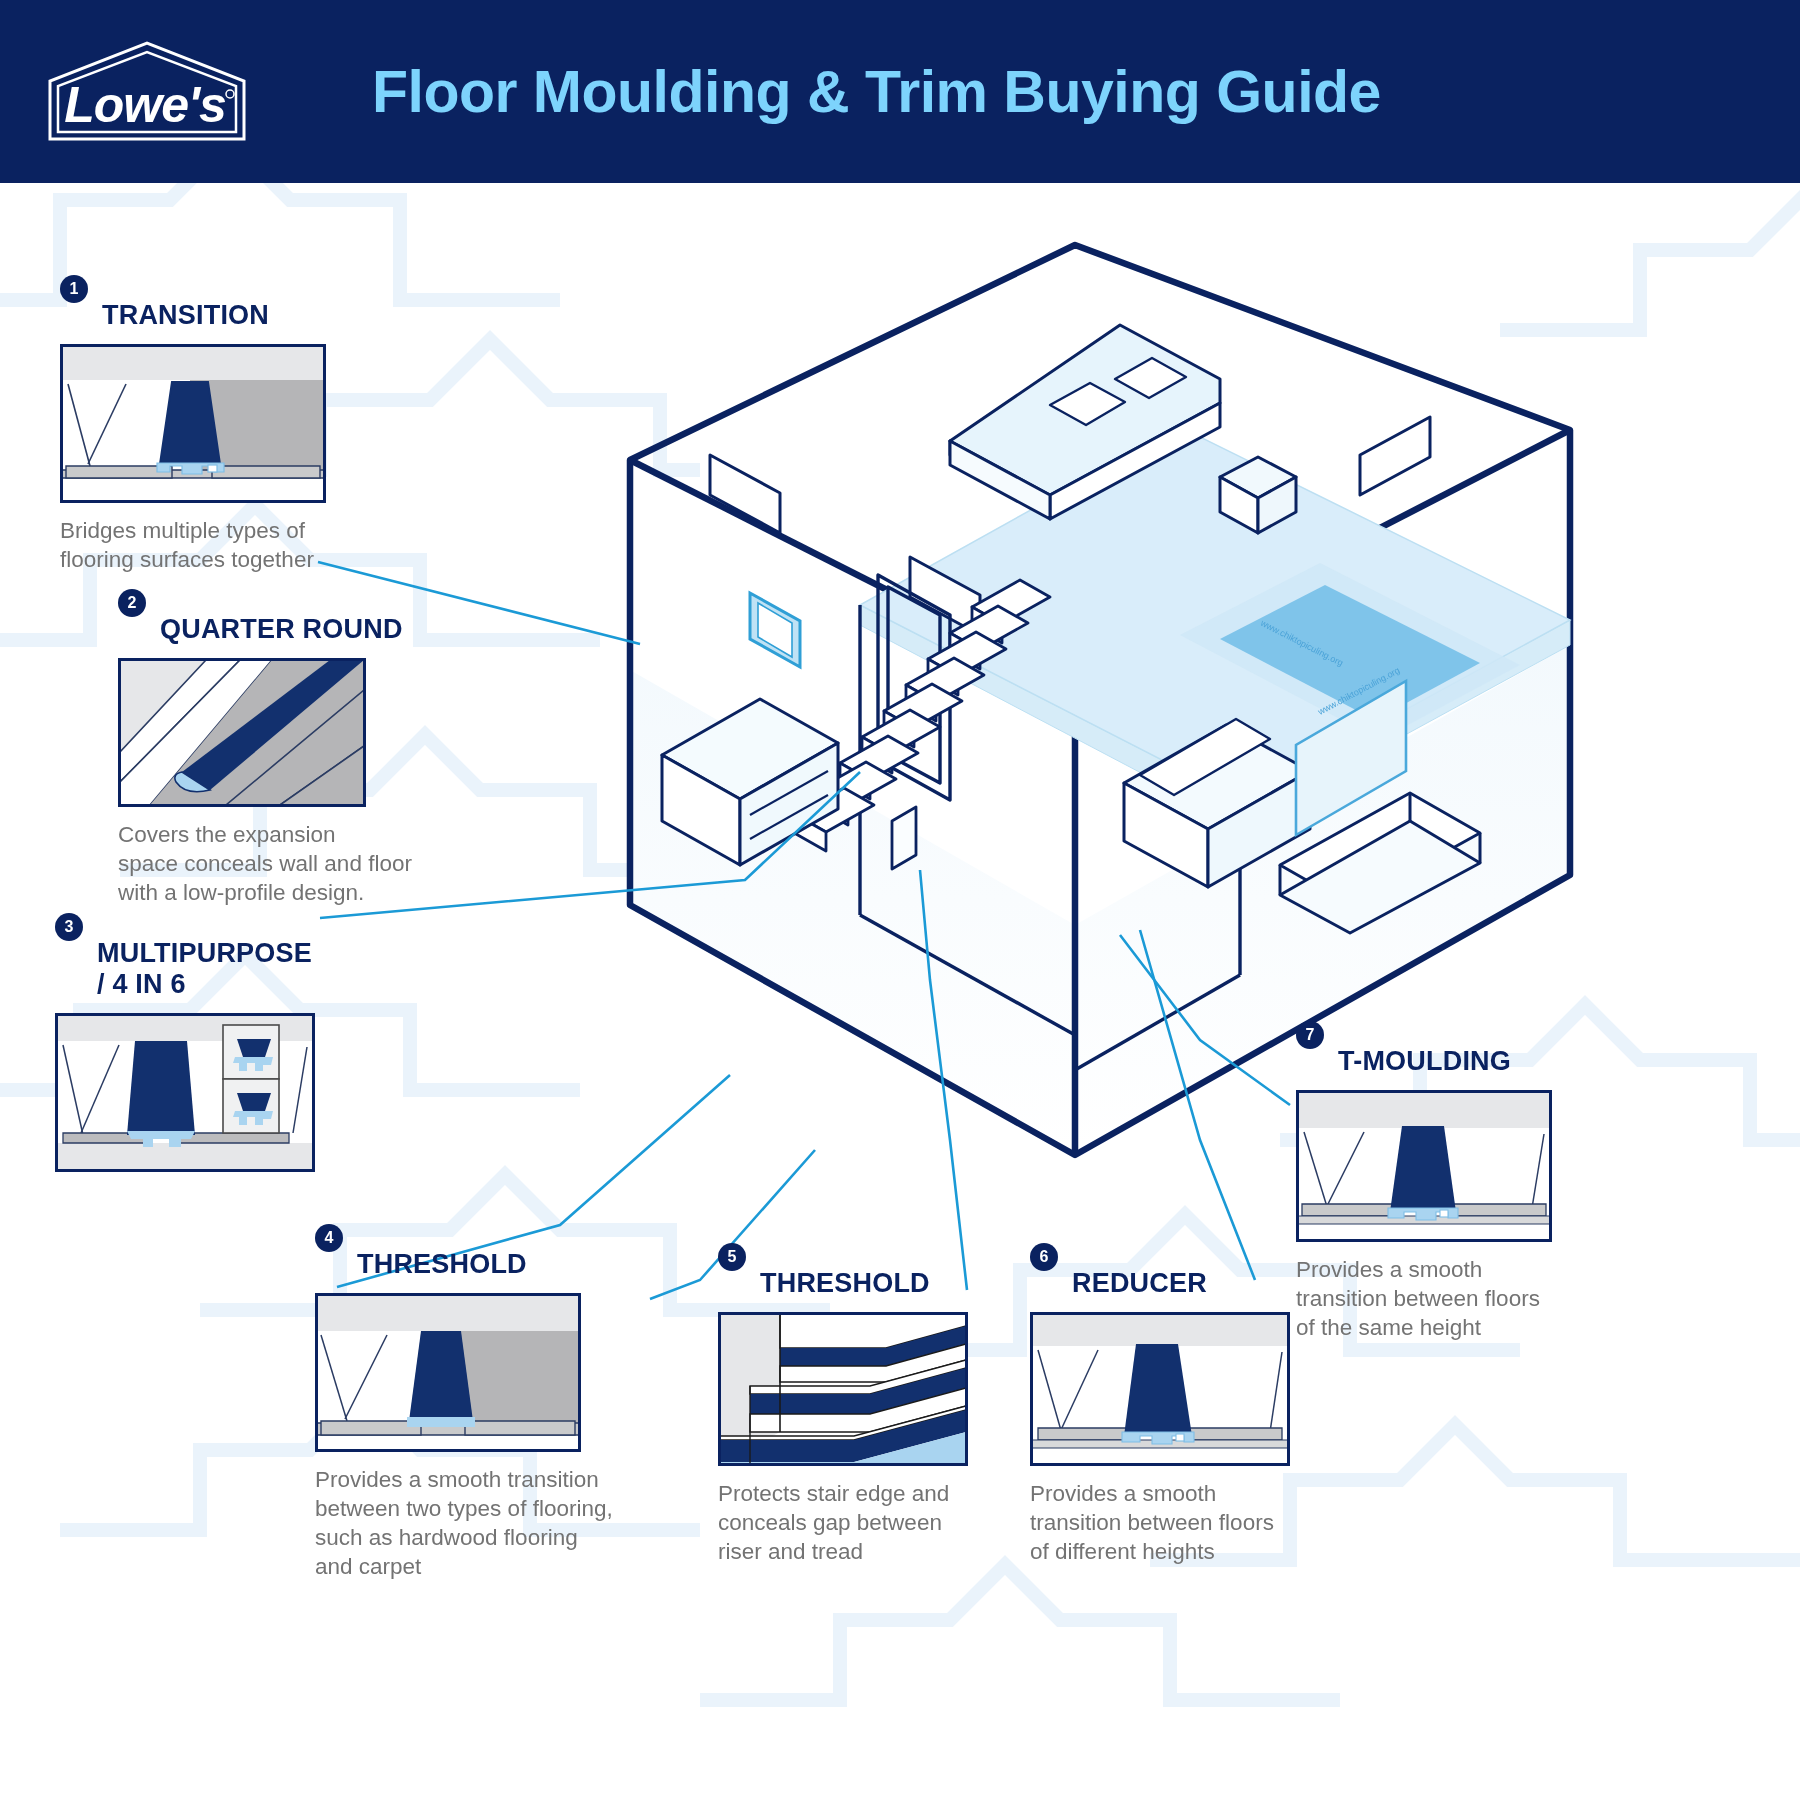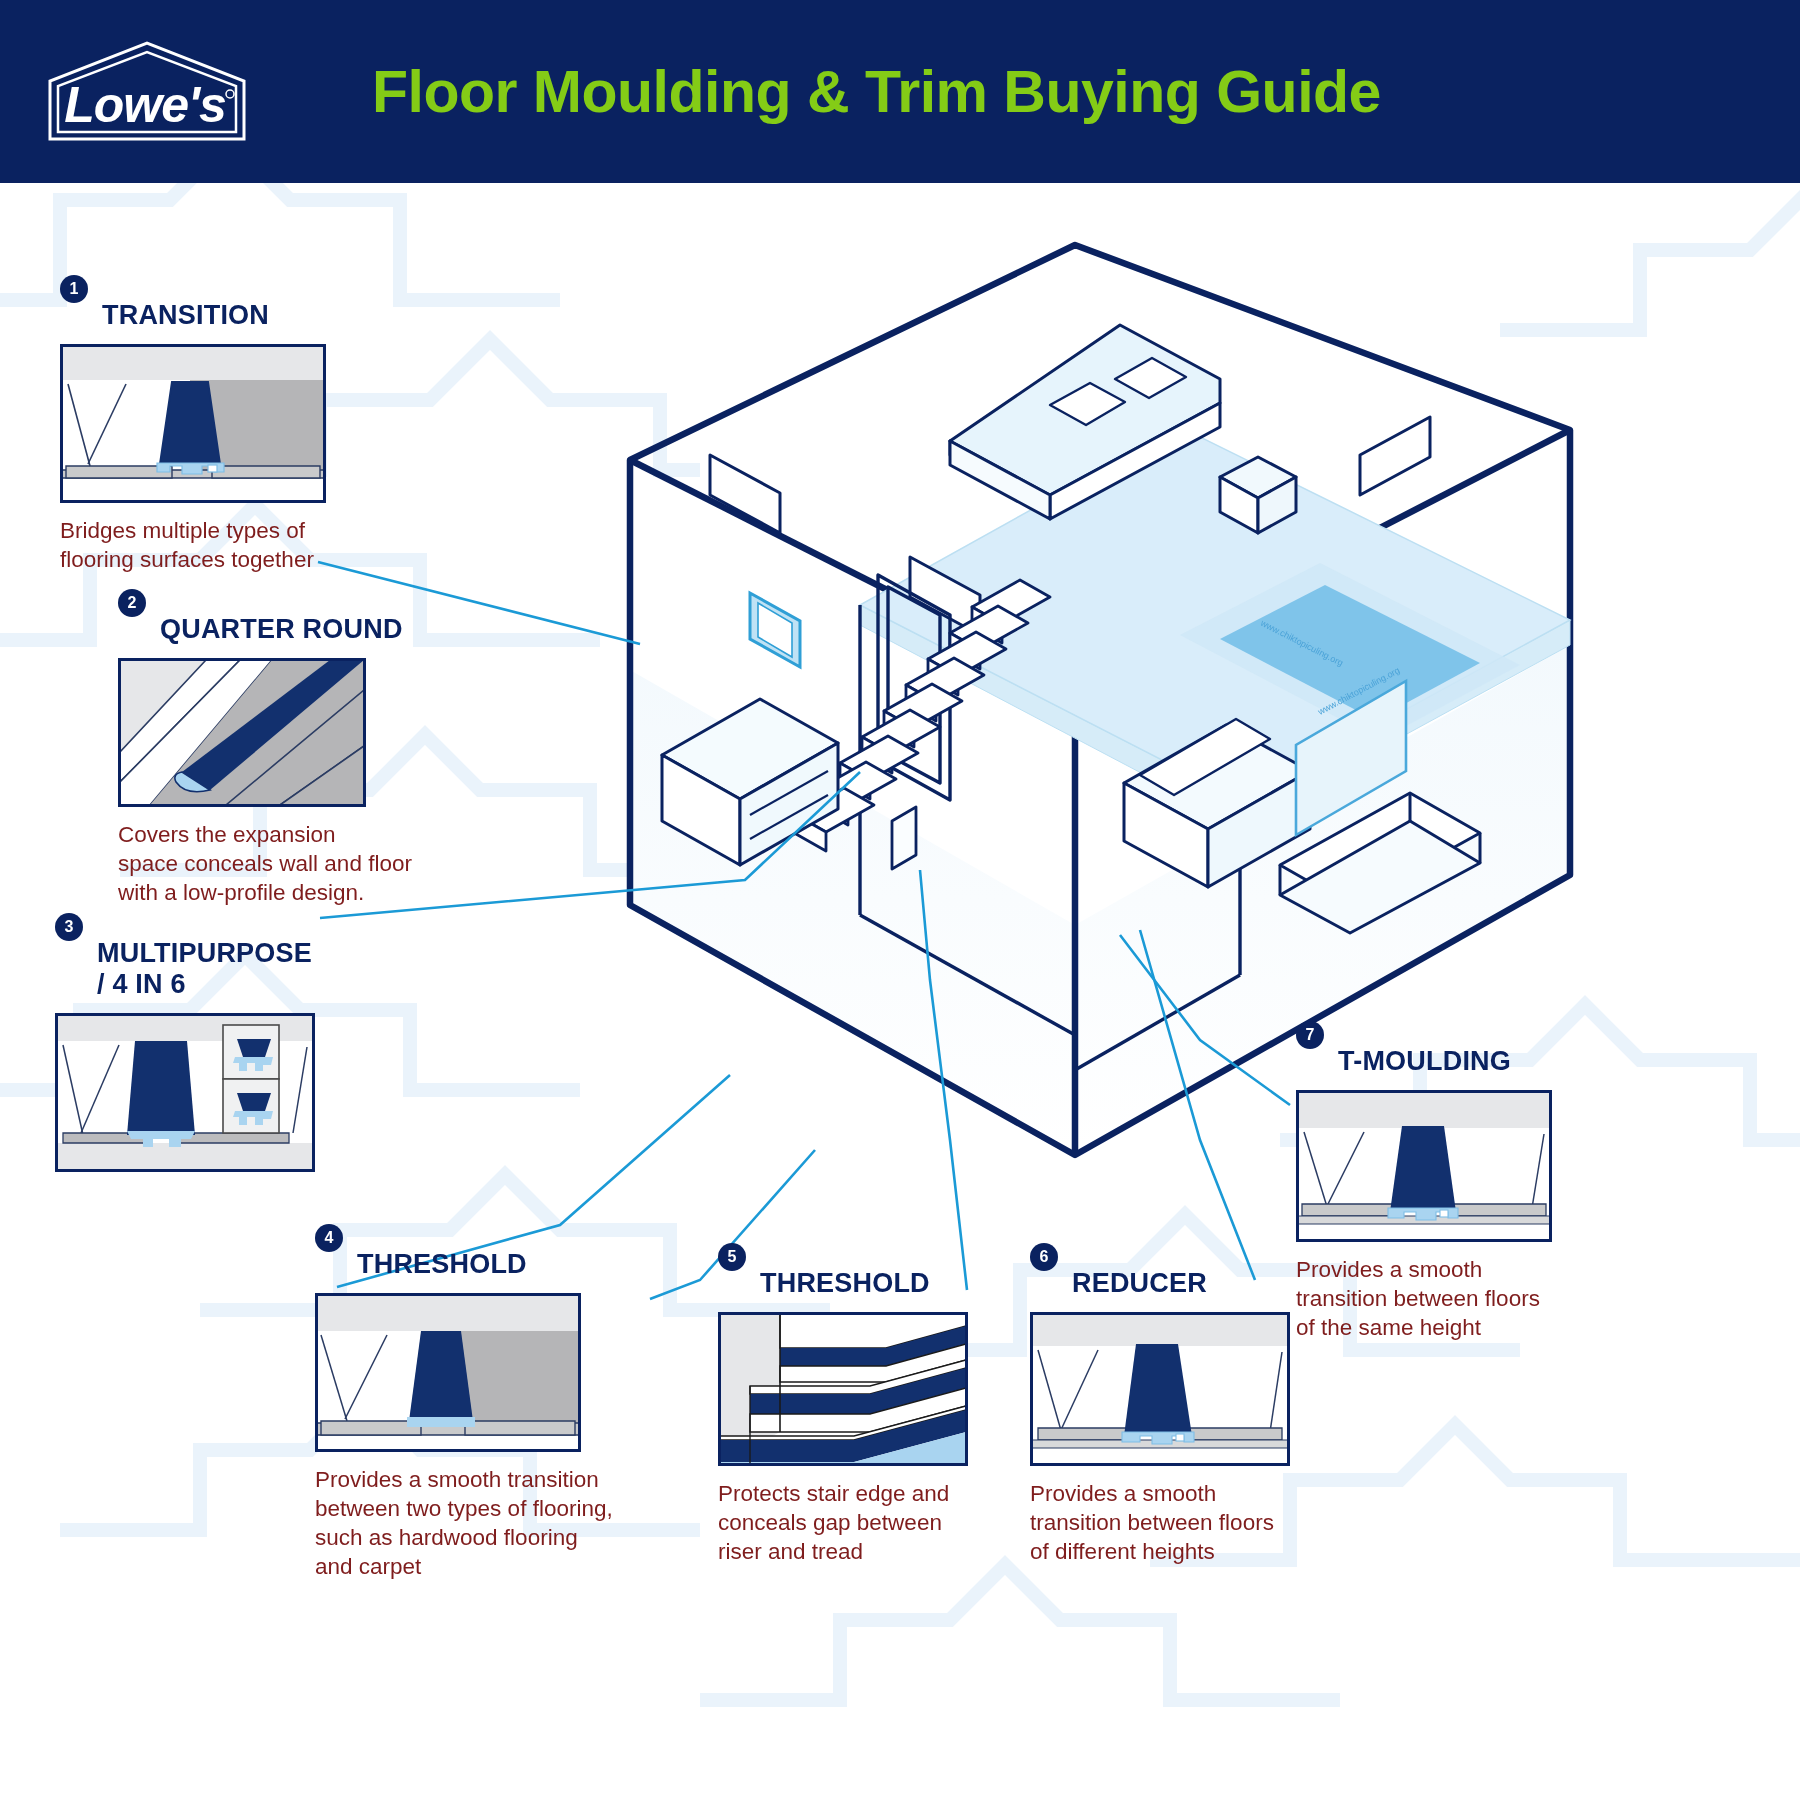--- a/index.html
+++ b/index.html
@@ -18,21 +18,21 @@
   .header{
     position:absolute;left:0;top:0;width:1800px;height:183px;
     background:#0a2260;z-index:40;
   }
   .logo{
     position:absolute;left:42px;top:36px;width:210px;height:110px;
   }
   .logo svg{display:block;}
   .title{
     position:absolute;left:372px;top:58px;
-    color:#84cc16;font-size:59px;font-weight:bold;letter-spacing:-0.5px;
+    color:#7dd3fc;font-size:59px;font-weight:bold;letter-spacing:-0.5px;
     white-space:nowrap;font-family:"Liberation Sans", sans-serif;
   }
 
   
   .leaders{position:absolute;inset:0;z-index:12;pointer-events:none;}
 
   
   .house{position:absolute;left:620px;top:215px;width:960px;height:950px;z-index:10;}
 
   
@@ -47,21 +47,21 @@
     background:#0a2260;color:#ffffff;
     font-size:16px;font-weight:bold;
     display:flex;align-items:center;justify-content:center;
     margin-top:3px;font-family:"Liberation Sans", sans-serif;
   }
   .c-title{white-space:pre-line;margin-top:28px;}
   .c-fig{
     border:2px solid #0a2260;background:#ffffff;display:block;
   }
   .c-desc{
-    color:#7f1d1d;font-size:22.5px;line-height:1.29;margin-top:13px;
+    color:#737373;font-size:22.5px;line-height:1.29;margin-top:13px;
     white-space:pre-line;
   }
 
   
   #callout-1{left:60px;top:272px;}
   #callout-2{left:118px;top:586px;}
   #callout-3{left:55px;top:910px;}
   #callout-4{left:315px;top:1221px;}
   #callout-5{left:718px;top:1240px;}
   #callout-6{left:1030px;top:1240px;}

